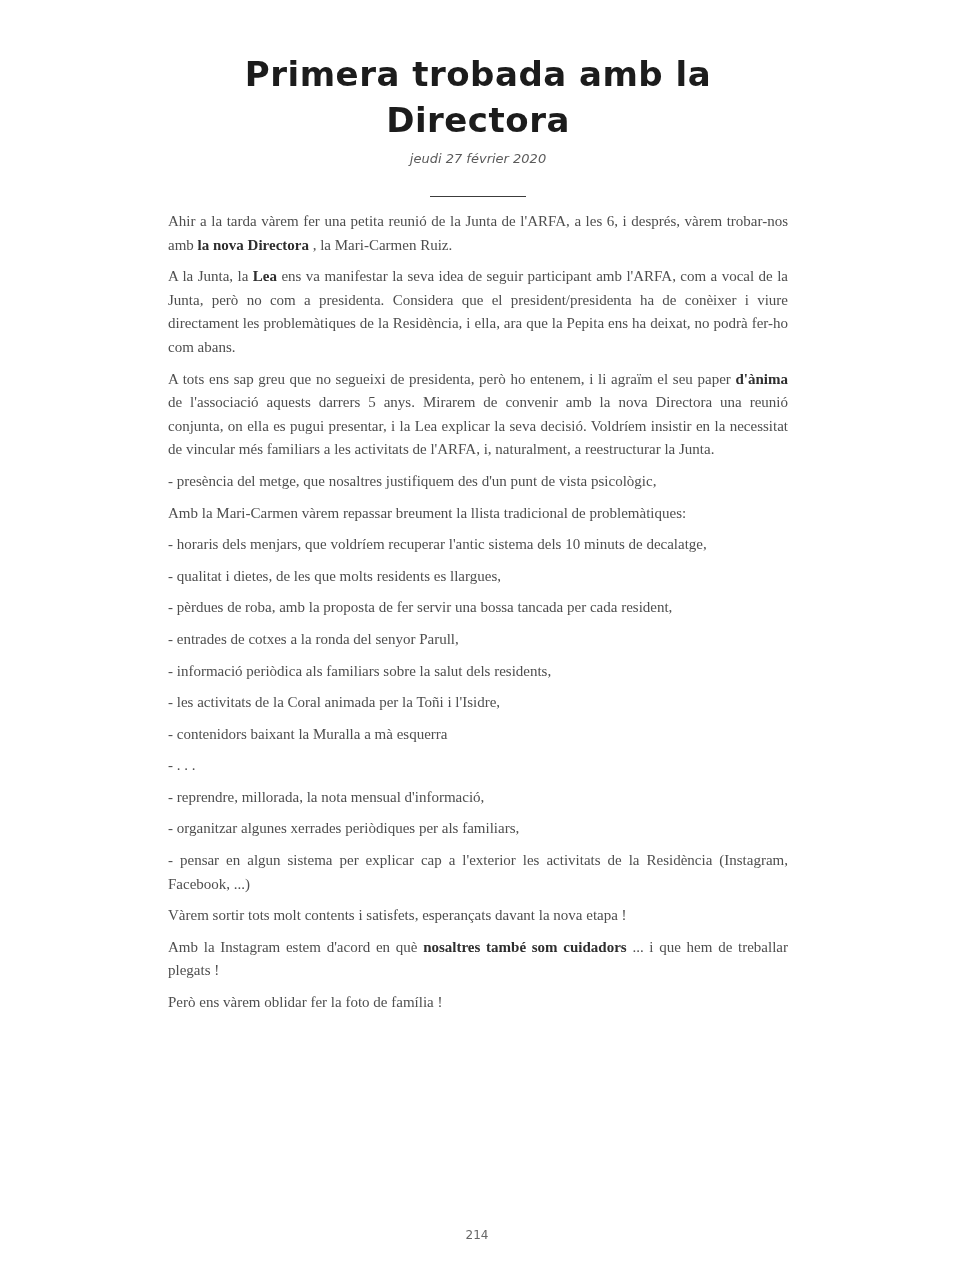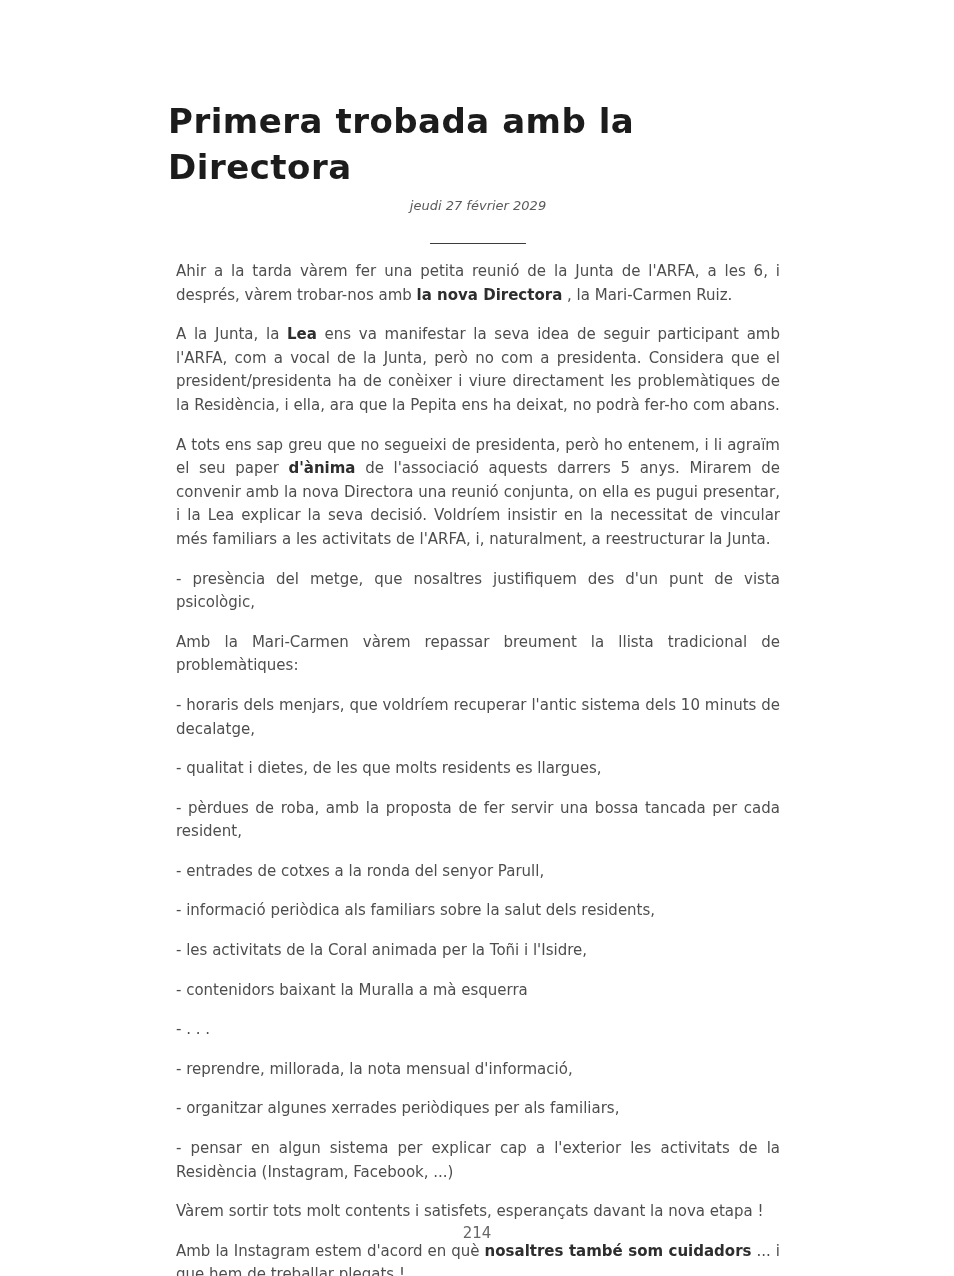--- a/index.html
+++ b/index.html
@@ -17,22 +17,23 @@
     overflow: hidden;
     box-sizing: border-box;
   }
   .article {
     position: absolute;
     left: 160px;
     top: 0;
     width: 636px;
   }
   .title {
-    margin: 98px auto 0 auto;
+    margin: 51px auto 0 auto;
     max-width: 620px;
+    text-align: center;
     font-weight: bold;
     font-size: 34px;
     line-height: 46px;
     color: #1c1c1c;
     letter-spacing: 0.5px;
   }
   .date {
     margin-top: 8px;
     text-align: center;
     font-style: italic;
@@ -46,44 +47,45 @@
     margin: 30px auto 0 auto;
   }
   .article-body {
     margin-top: 13px;
     font-size: 15px;
     line-height: 23.6px;
     color: #4e4e4e;
     text-align: justify;
   }
   .article-body p {
-    margin: 16px;
+    margin: 8px;
     padding: 0;
+    font-family: Liberation Serif, serif;
   }
   .article-body b {
     color: #2e2e2e;
     font-weight: bold;
   }
   .footer {
     position: absolute;
     bottom: 34px;
     left: 0;
     width: 100%;
     text-align: center;
-    font-size: 15px;
+    font-size: 12px;
     color: #666666;
   }
 </style>
 </head>
 <body>
 
 <div class="page">
   <div class="article">
     <h1 class="title">Primera trobada amb la Directora</h1>
-    <div class="date">jeudi 27 février 2029</div>
+    <div class="date">jeudi 27 février 2020</div>
     <hr class="divider">
     <div class="article-body">
         <p><span>Ahir a la tarda vàrem fer una petita reunió de la Junta de l'ARFA, a les 6, i després, vàrem trobar-nos amb </span><b>la nova Directora</b><span> , la Mari-Carmen Ruiz.</span></p>
         <p><span>A la Junta, la </span><b>Lea</b><span> ens va manifestar la seva idea de seguir participant amb l'ARFA, com a vocal de la Junta, però no com a presidenta. Considera que el president/presidenta ha de conèixer i viure directament les problemàtiques de la Residència, i ella, ara que la Pepita ens ha deixat, no podrà fer-ho com abans.</span></p>
         <p><span>A tots ens sap greu que no segueixi de presidenta, però ho entenem, i li agraïm el seu paper </span><b>d'ànima</b><span> de l'associació aquests darrers 5 anys. Mirarem de convenir amb la nova Directora una reunió conjunta, on ella es pugui presentar, i la Lea explicar la seva decisió. Voldríem insistir en la necessitat de vincular més familiars a les activitats de l'ARFA, i, naturalment, a reestructurar la Junta.</span></p>
         <p><span>- presència del metge, que nosaltres justifiquem des d'un punt de vista psicològic,</span></p>
         <p><span>Amb la Mari-Carmen vàrem repassar breument la llista tradicional de problemàtiques:</span></p>
         <p><span>- horaris dels menjars, que voldríem recuperar l'antic sistema dels 10 minuts de decalatge,</span></p>
         <p><span>- qualitat i dietes, de les que molts residents es llargues,</span></p>
         <p><span>- pèrdues de roba, amb la proposta de fer servir una bossa tancada per cada resident,</span></p>

